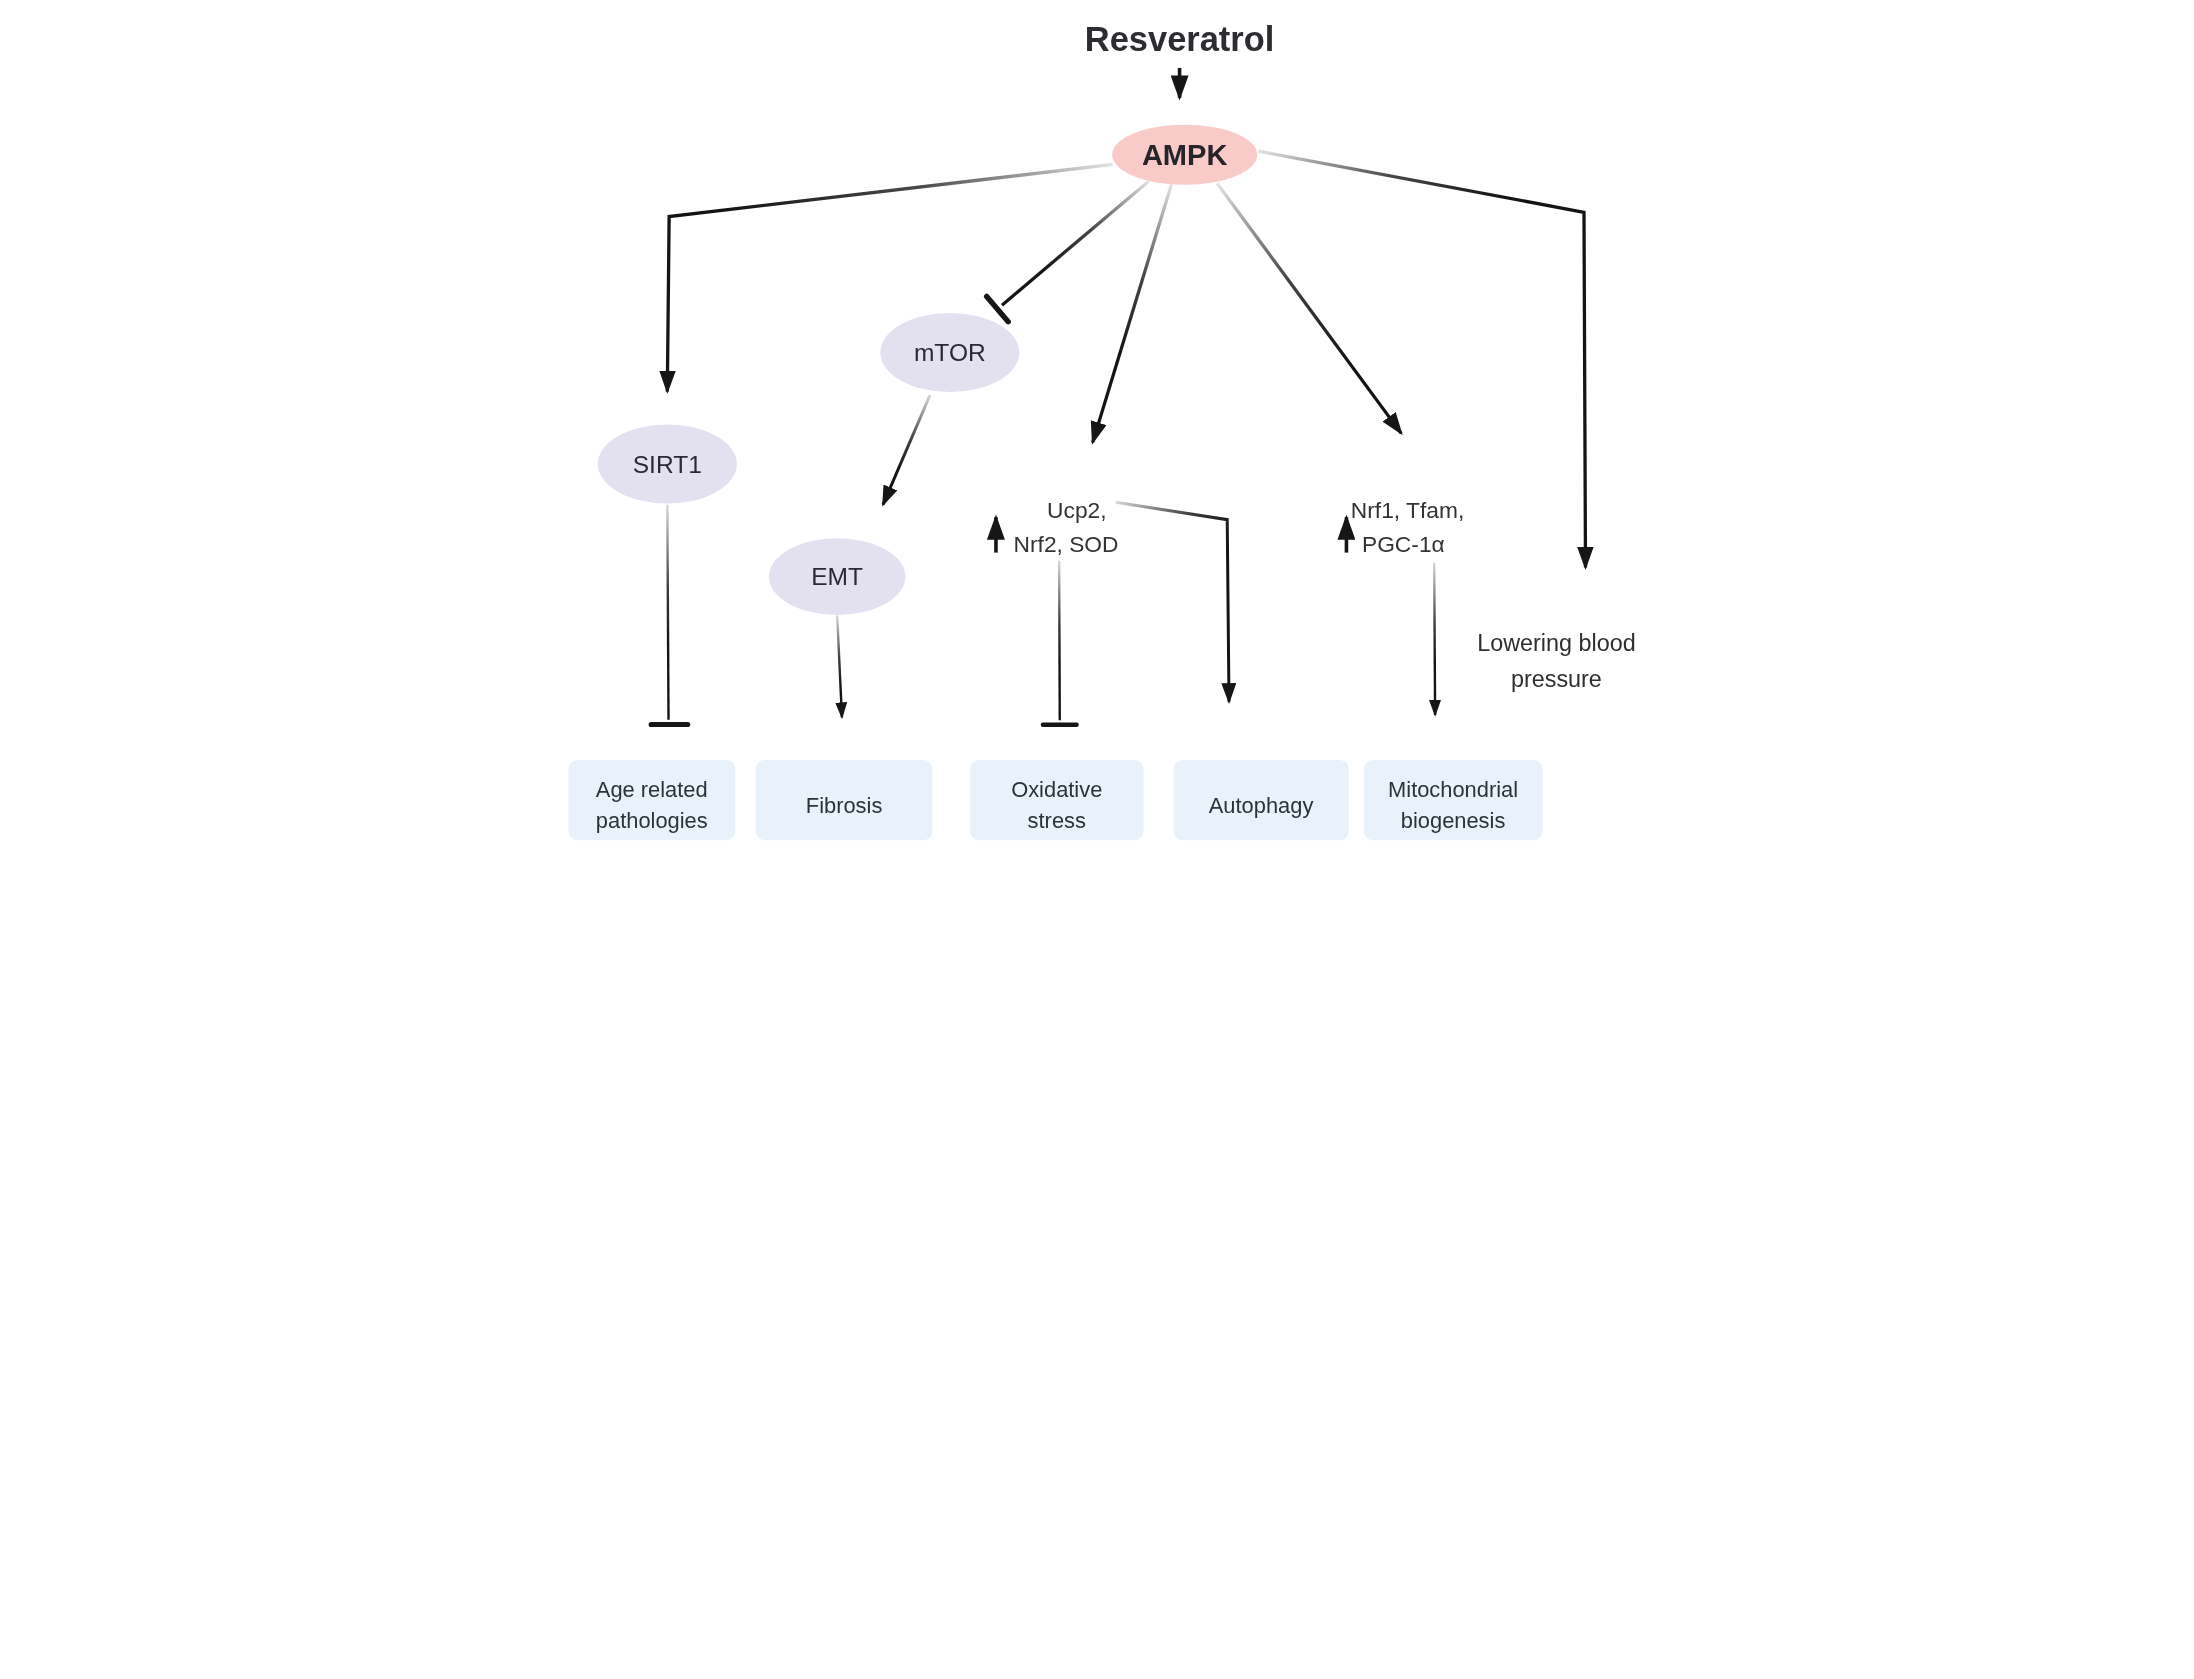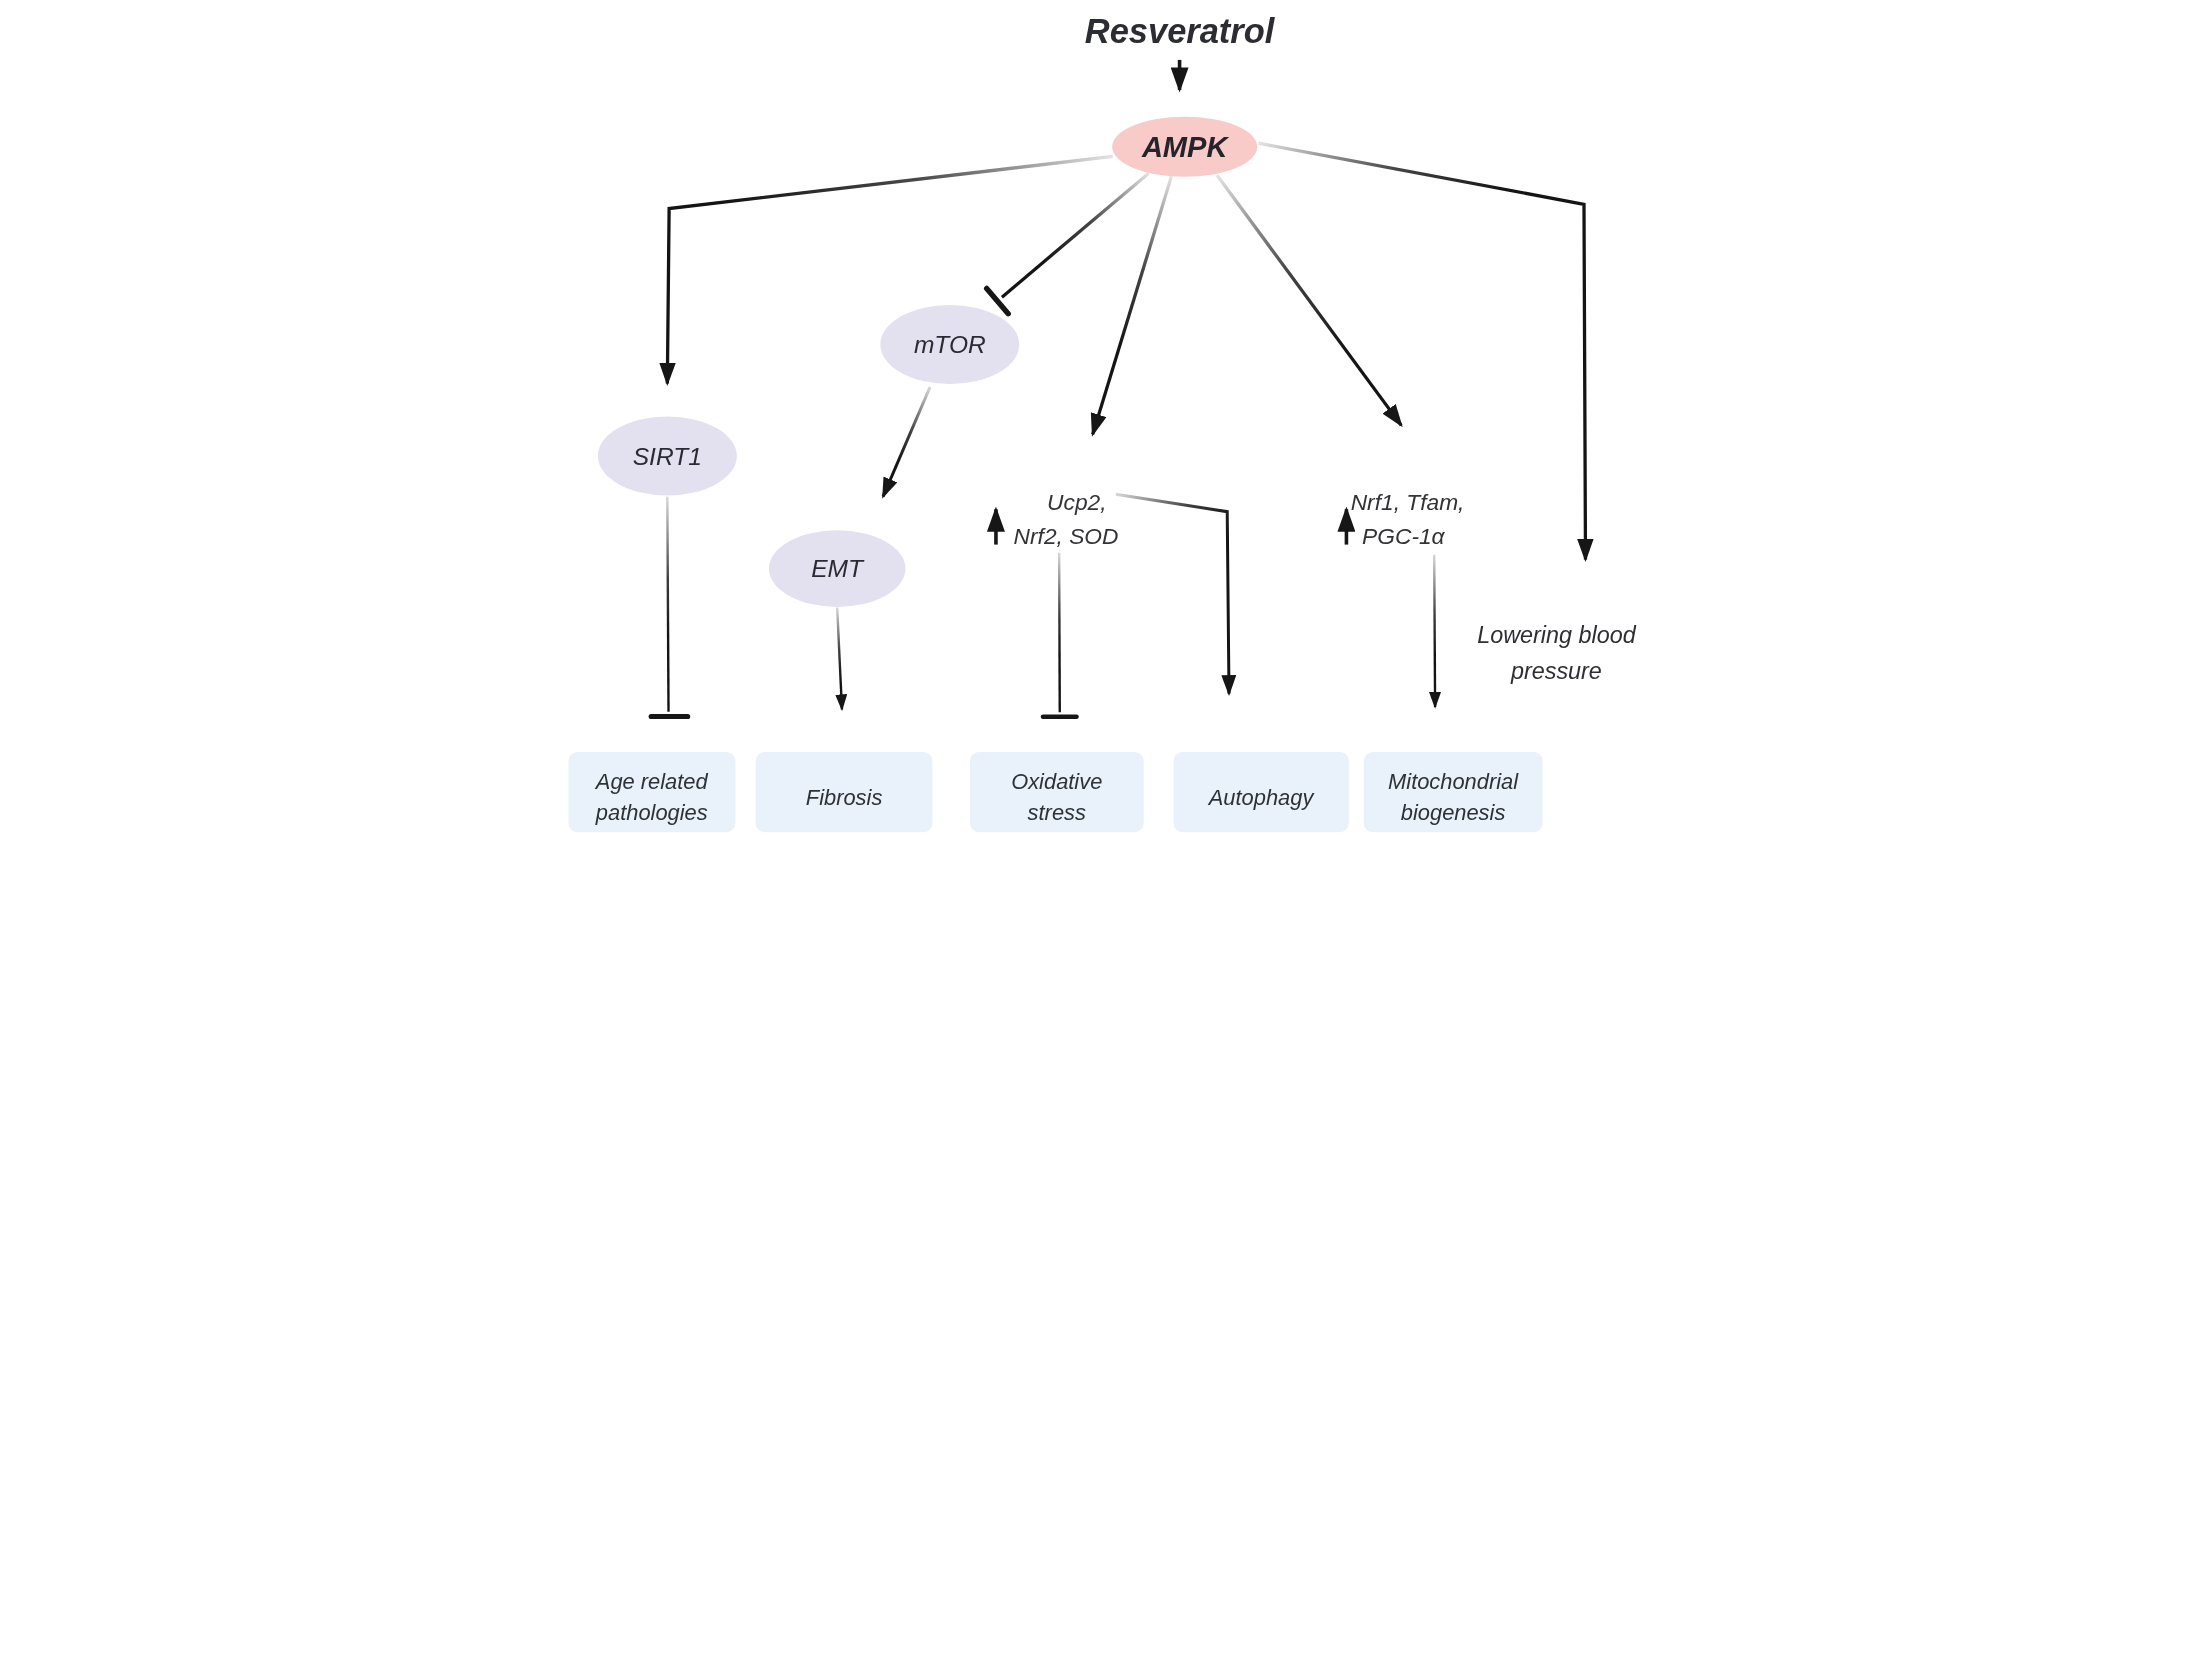--- a/index.html
+++ b/index.html
@@ -3,23 +3,22 @@
 <meta charset="utf-8">
 <style>
   html, body {
     margin: 0;
     padding: 0;
     background: #ffffff;
   }
   .stage {
     width: 100%;
     max-width: 1097px;
-    margin: 0 auto;
+    margin: 8px auto;
     background: #ffffff;
-    font-style: italic;
   }
   svg { display: block; width: 100%; height: auto; background: #ffffff; }
   text {
     font-family: "Liberation Sans", "DejaVu Sans", sans-serif;
     fill: #2c2c33;
   }
   .title-text  { font-size: 115px; font-weight: 700; }
   .ampk-text   { font-size: 97px;  font-weight: 700; fill: #26232a; }
   .oval-text   { font-size: 82px;  fill: #2a2a33; }
   .free-text   { font-size: 76px;  fill: #333336; }

